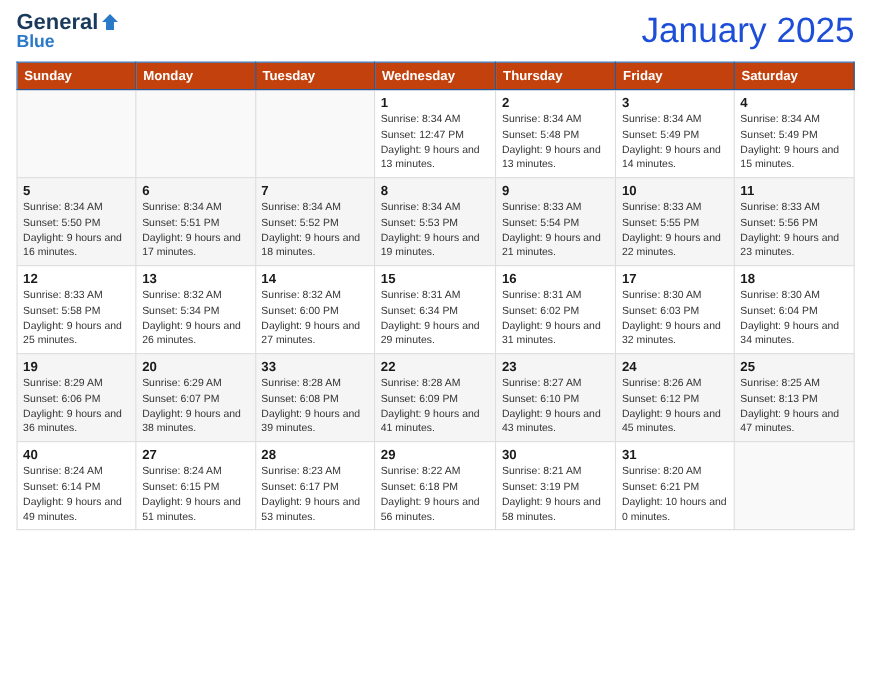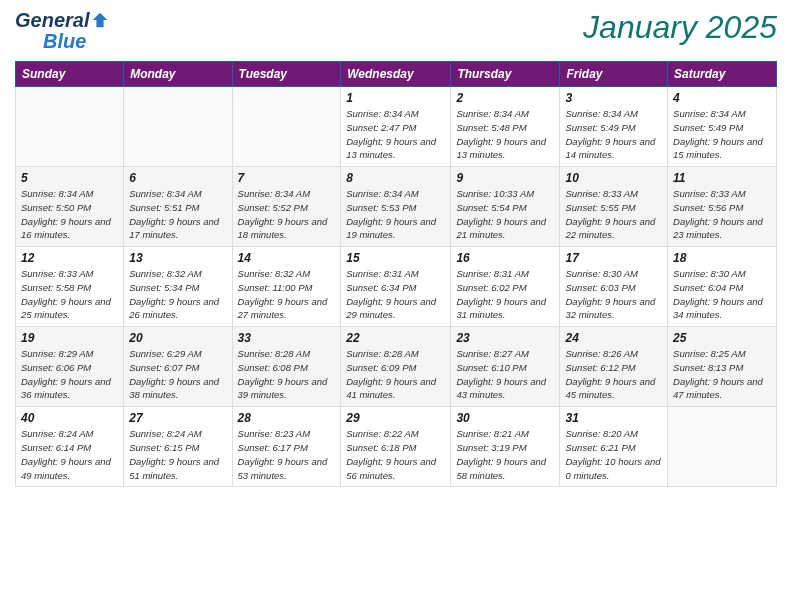--- a/index.html
+++ b/index.html
@@ -8,21 +8,20 @@
       background: #fff;
       width: 792px;
       height: 612px;
       overflow: hidden;
     }
     .page {
       width: 792px;
       min-height: 612px;
       background: #fff;
       padding: 10px 15px 10px 15px;
-      font-style: italic;
     }
     .header {
       display: flex;
       justify-content: space-between;
       align-items: flex-start;
       margin-bottom: 8px;
     }
     .logo {
       display: flex;
       flex-direction: column;
@@ -41,36 +40,36 @@
     .logo-icon {
       width: 18px;
       height: 18px;
       margin-left: 2px;
     }
     .title-block {
       text-align: right;
     }
     .month-title {
       font-size: 32px;
-      color: #0f766e;
+      color: #1d4ed8;
       font-weight: 300;
       line-height: 1.1;
     }
     .subtitle {
       font-size: 13px;
       color: #444;
       margin-top: 2px;
     }
     .calendar {
       width: 100%;
       border-collapse: collapse;
       border: 1px solid #ccc;
     }
     .calendar th {
-      background: #701a75;
+      background: #c2410c;
       color: #fff;
       font-size: 12px;
       font-weight: bold;
       padding: 5px 6px;
       text-align: left;
       border: 1px solid #1a5fa8;
     }
     .calendar td {
       vertical-align: top;
       width: 113px;
@@ -106,21 +105,21 @@
 <div class="page">
   <div class="header">
     <div class="logo">
       <div class="logo-text">
         <span class="logo-general">General</span>
         <svg class="logo-icon" viewBox="0 0 20 20">
           <polygon points="10,2 18,10 14,10 14,18 6,18 6,10 2,10" fill="#2979c8"></polygon>
         </svg>
       </div>
       <div>
-        <span class="logo-blue" style="font-size:20px;font-weight:bold;color:#2979c8;margin-left:28px;">Blue</span>
+        <span class="logo-blue" style="font-size:16px;font-weight:bold;color:#2979c8;">Blue</span>
       </div>
     </div>
     <div class="title-block">
       <div class="month-title">January 2025</div>
     </div>
   </div>
 
   <table class="calendar">
     <thead>
       <tr>
@@ -134,21 +133,21 @@
         </tr>
     </thead>
     <tbody id="calendar-body">
     <tr>
           <td class="empty-cell"></td>
           <td class="empty-cell"></td>
           <td class="empty-cell"></td>
           <td>
             <span class="day-number">1</span>
             <div class="day-info">Sunrise: 8:34 AM
-Sunset: 2:47 PM
+Sunset: 12:47 PM
 Daylight: 9 hours
 and 13 minutes.</div>
           </td>
           <td>
             <span class="day-number">2</span>
             <div class="day-info">Sunrise: 8:34 AM
 Sunset: 5:48 PM
 Daylight: 9 hours
 and 13 minutes.</div>
           </td>
@@ -191,21 +190,21 @@
           </td>
           <td>
             <span class="day-number">8</span>
             <div class="day-info">Sunrise: 8:34 AM
 Sunset: 5:53 PM
 Daylight: 9 hours
 and 19 minutes.</div>
           </td>
           <td>
             <span class="day-number">9</span>
-            <div class="day-info">Sunrise: 10:33 AM
+            <div class="day-info">Sunrise: 8:33 AM
 Sunset: 5:54 PM
 Daylight: 9 hours
 and 21 minutes.</div>
           </td>
           <td>
             <span class="day-number">10</span>
             <div class="day-info">Sunrise: 8:33 AM
 Sunset: 5:55 PM
 Daylight: 9 hours
 and 22 minutes.</div>
@@ -229,21 +228,21 @@
           <td>
             <span class="day-number">13</span>
             <div class="day-info">Sunrise: 8:32 AM
 Sunset: 5:34 PM
 Daylight: 9 hours
 and 26 minutes.</div>
           </td>
           <td>
             <span class="day-number">14</span>
             <div class="day-info">Sunrise: 8:32 AM
-Sunset: 11:00 PM
+Sunset: 6:00 PM
 Daylight: 9 hours
 and 27 minutes.</div>
           </td>
           <td>
             <span class="day-number">15</span>
             <div class="day-info">Sunrise: 8:31 AM
 Sunset: 6:34 PM
 Daylight: 9 hours
 and 29 minutes.</div>
           </td>

